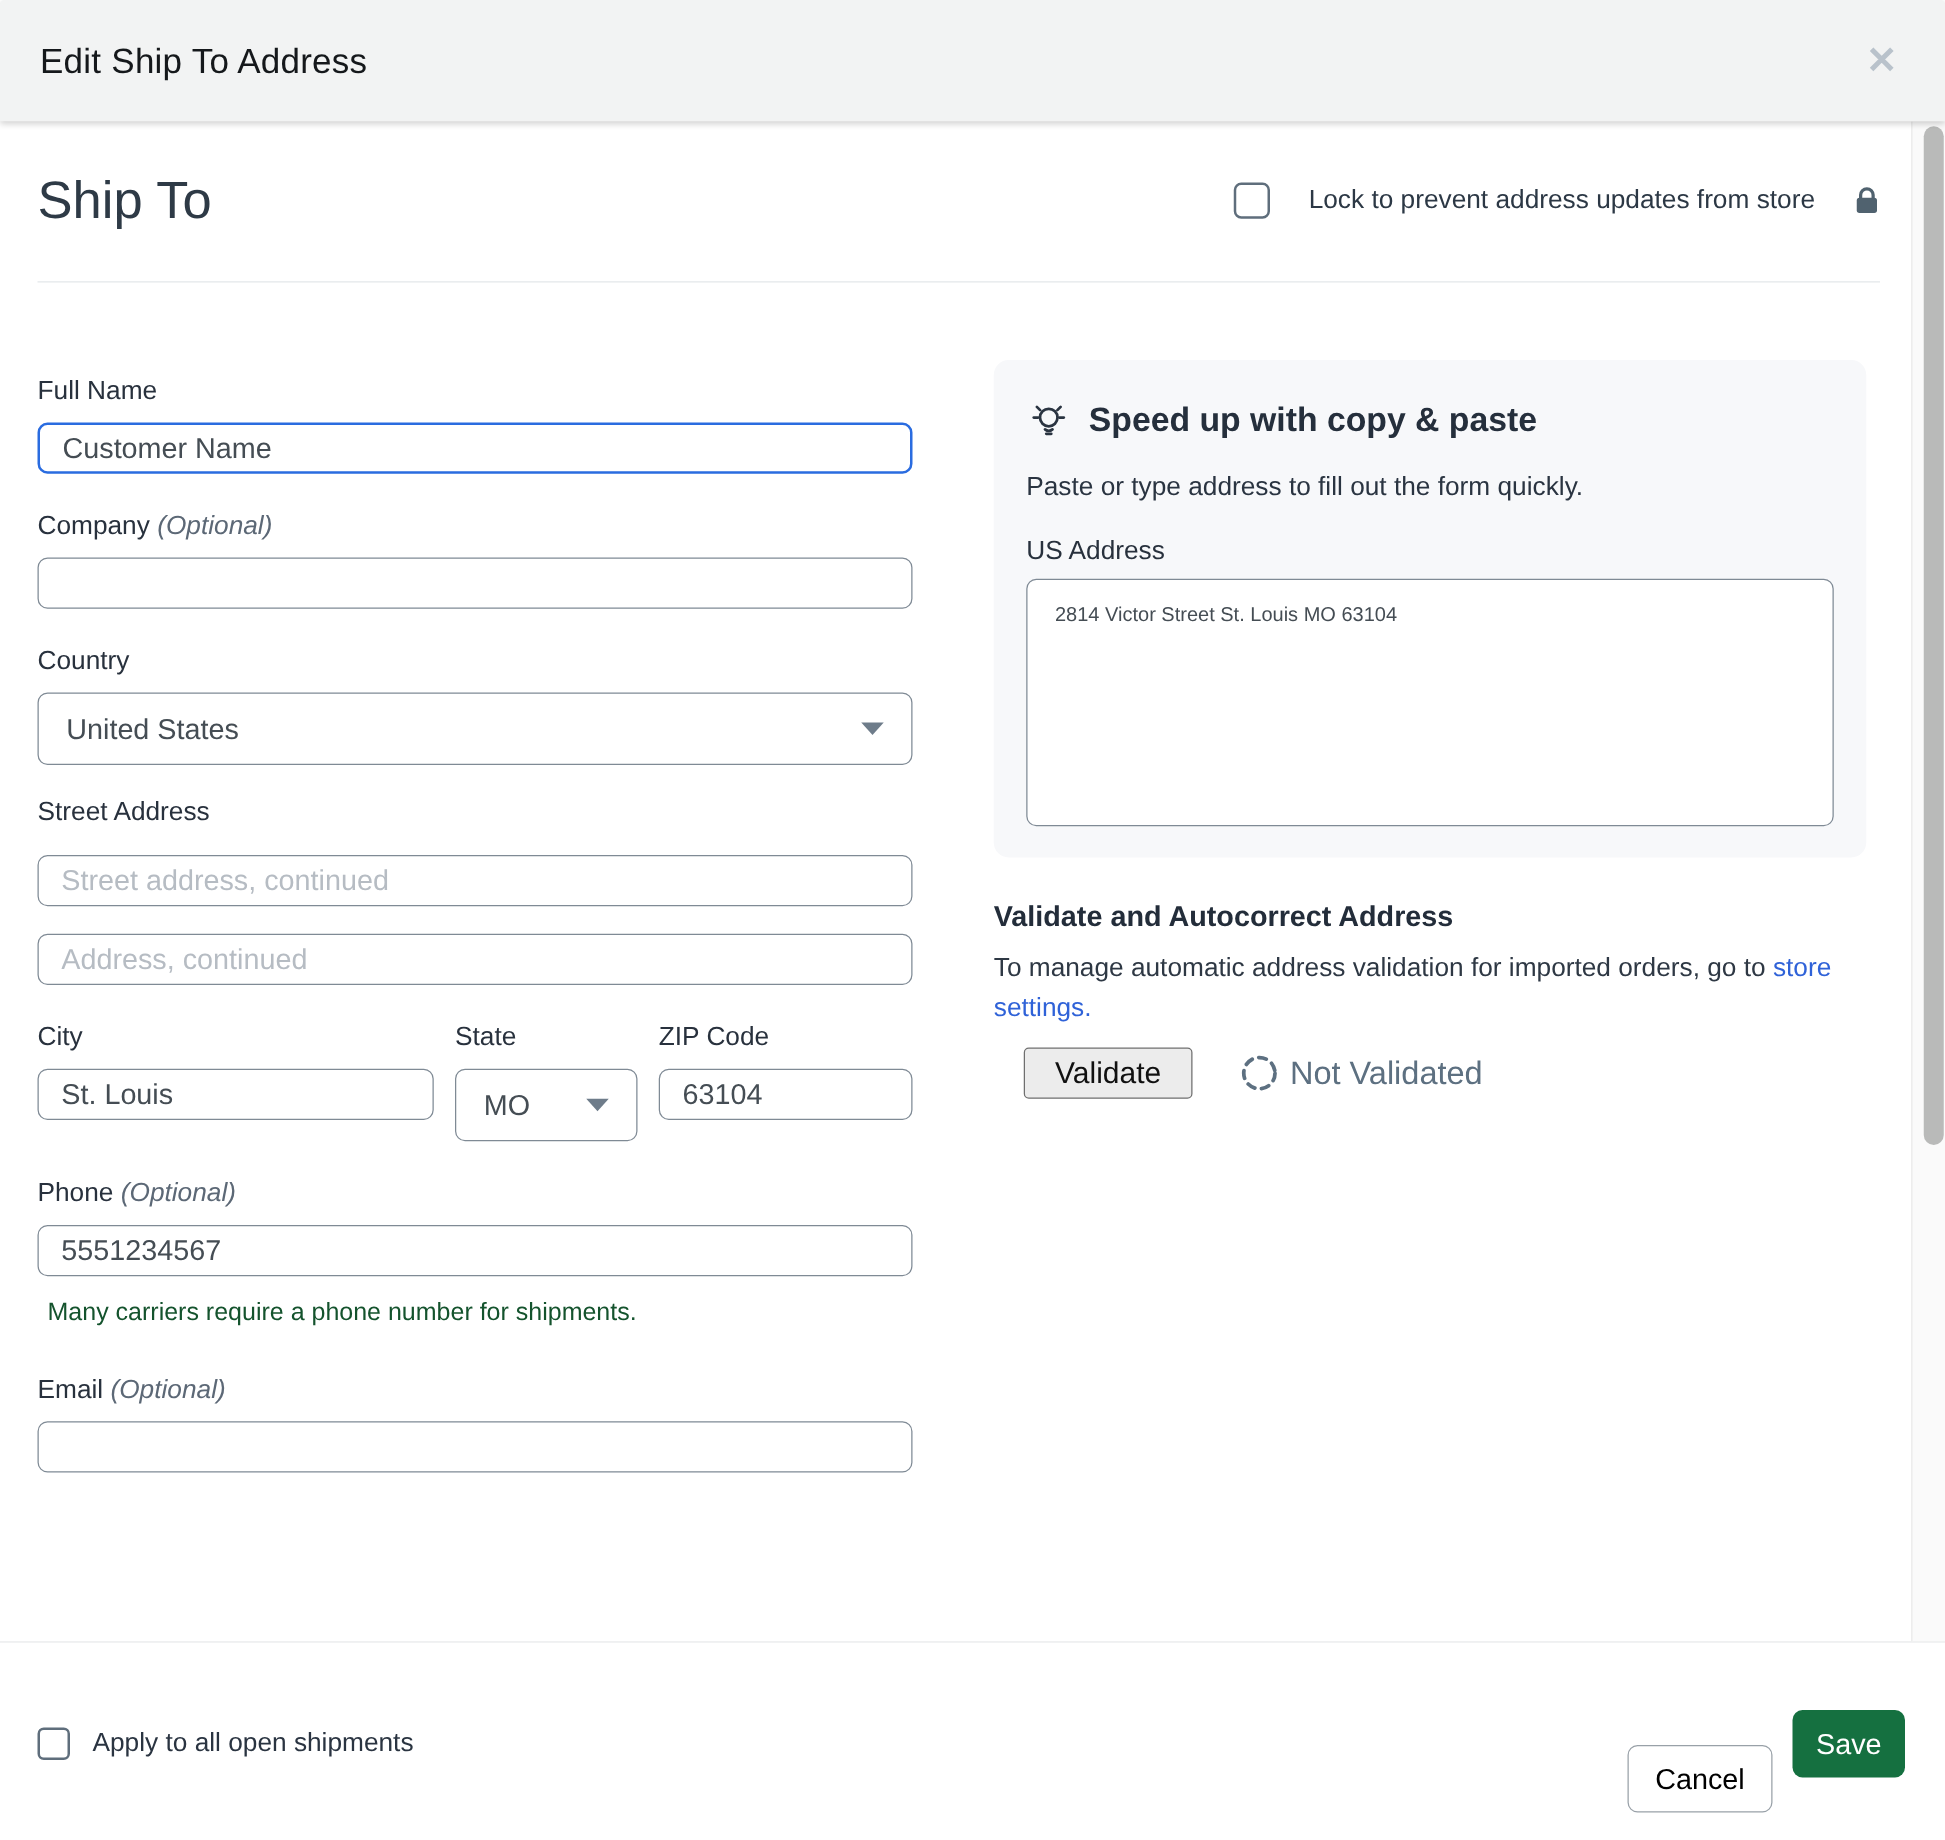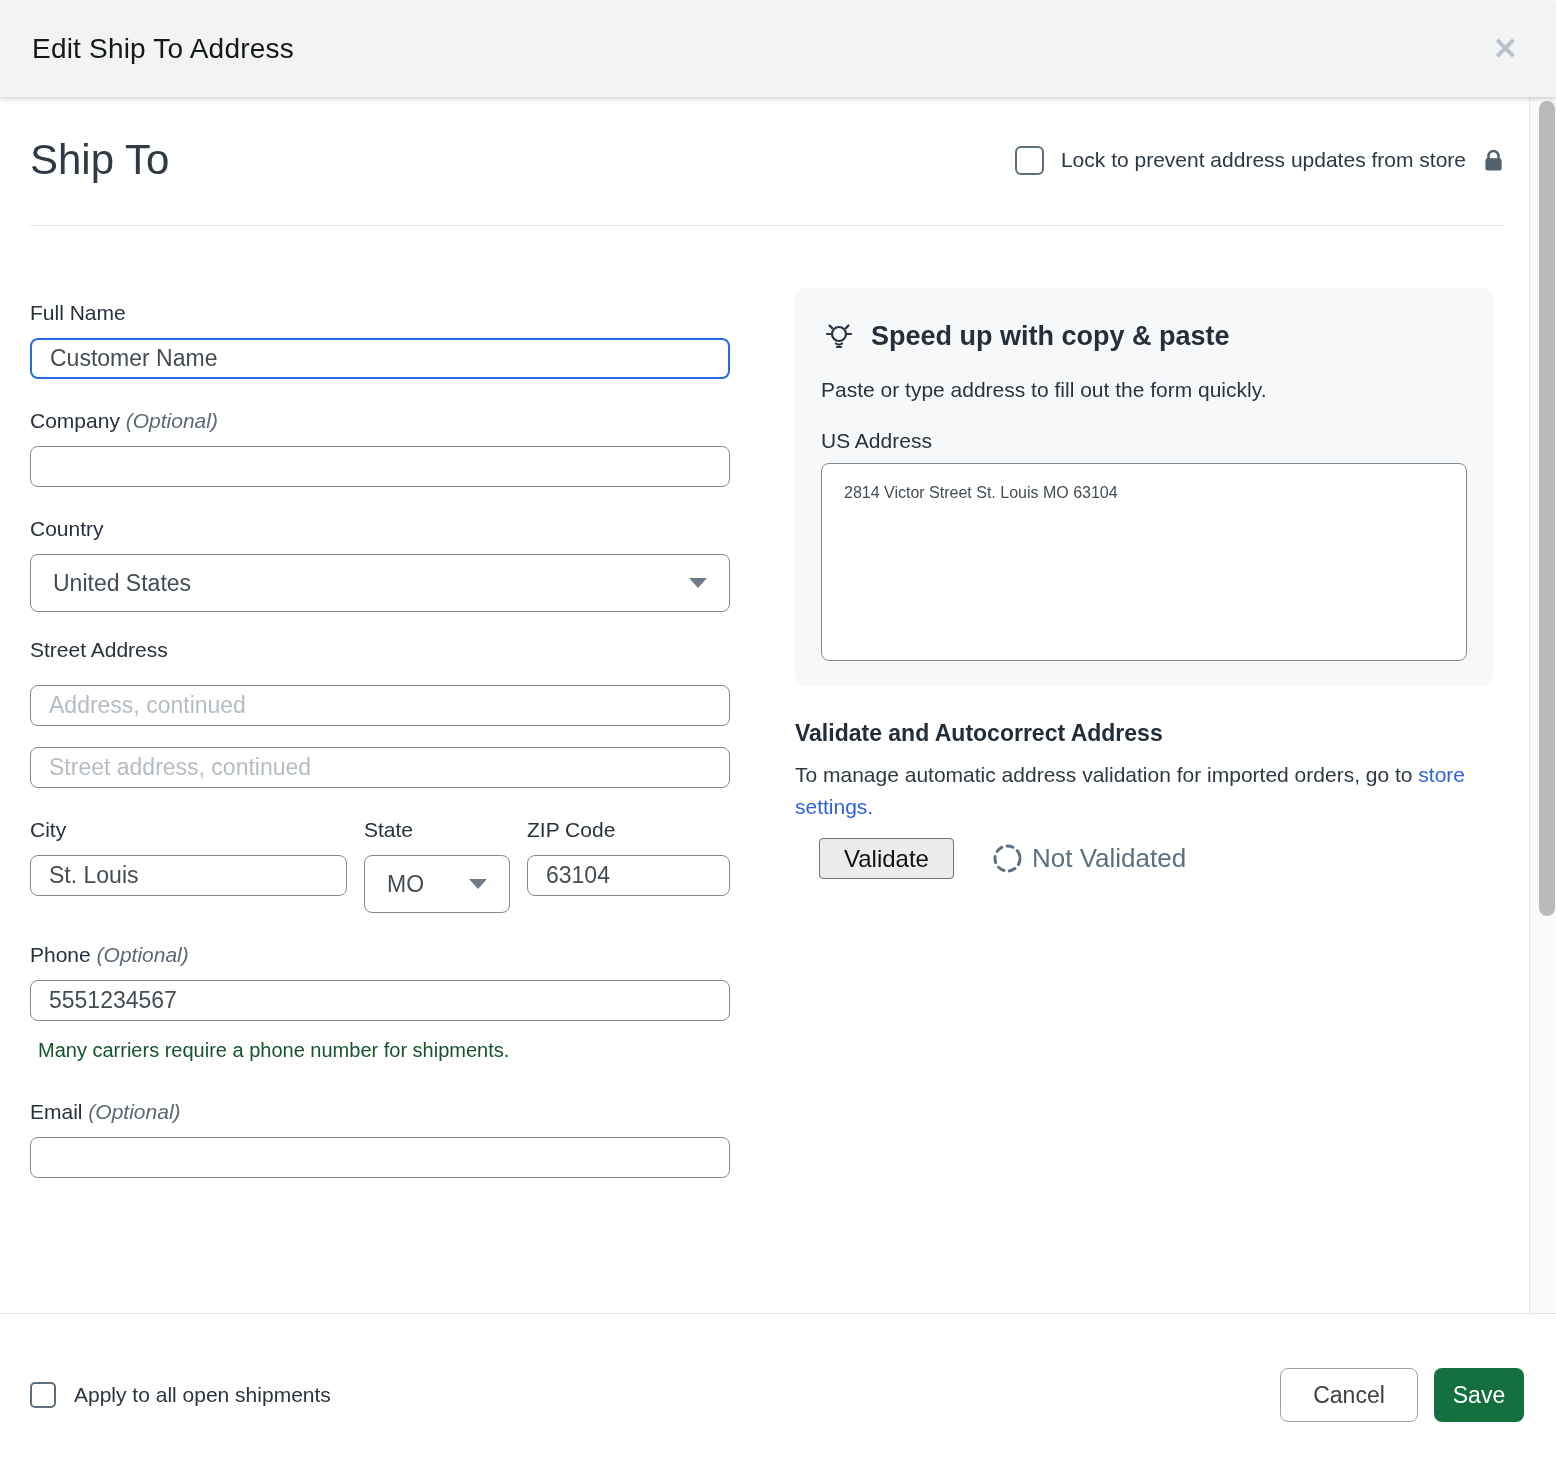--- a/index.html
+++ b/index.html
@@ -11,21 +11,21 @@
     justify-content:space-between;padding:0 34px 0 32px;box-shadow:0 2px 5px rgba(0,0,0,.18);
     position:relative;z-index:5;border-radius:4px 4px 0 0;}
   .modal-title{font-size:28px;font-weight:400;color:#15181b;margin:0;letter-spacing:.2px;}
   .close{font-size:30px;font-weight:700;color:#b9c2cb;cursor:pointer;line-height:1;padding:4px;}
 
   
   .modal-body{position:relative;height:1216px;flex:0 0 1216px;overflow:hidden;background:#fff;}
   .shipto-row{display:flex;justify-content:space-between;align-items:center;
     padding:38px 52px 0 30px;}
   .page-title{font-size:42px;font-weight:400;color:#2e3a46;margin:0;line-height:50px;}
-  .lock-row{display:flex;align-items:center;gap:17px;cursor:pointer;}
+  .lock-row{display:flex;align-items:center;gap:31px;cursor:pointer;}
   .lock-row .lbl{font-size:21px;color:#2c3845;}
   .checkbox{display:inline-block;background:#fff;border:2px solid #5f6e7c;border-radius:6px;}
   .checkbox.big{width:25px;height:25px;}
   .checkbox.small{width:22px;height:22px;border-radius:5px;}
   .divider{border:none;border-top:1px solid #e4e7ea;margin:40px 52px 0 30px;}
 
   .columns{display:flex;margin:62px 0 0 30px;}
   .left-col{width:700px;flex:0 0 700px;}
   .right-col{width:698px;flex:0 0 698px;margin-left:65px;}
 
@@ -78,21 +78,21 @@
 
   
   .modal-footer{height:159px;flex:0 0 159px;background:#fff;border-top:1px solid #e3e5e8;
     display:flex;justify-content:space-between;align-items:flex-start;padding:54px 32px 0 30px;
     box-sizing:border-box;}
   .apply-row{display:flex;align-items:center;gap:18px;height:54px;cursor:pointer;}
   .apply-row .lbl{font-size:21px;color:#2a3441;}
   .footer-buttons{display:flex;gap:16px;}
   .btn{font-family:"Liberation Sans",sans-serif;font-size:23px;height:54px;border-radius:8px;
     cursor:pointer;}
-  .btn-cancel{width:138px;background:#fff;border:1px solid #99a1a8;color:#404040;}
+  .btn-cancel{width:116px;background:#fff;border:1px solid #99a1a8;color:#000000;margin-top:28px;}
   .btn-save{width:90px;background:#157040;border:none;color:#fff;}
 </style>
 </head>
 <body>
 
 <div class="modal">
 
   <div class="modal-header">
     <h2 class="modal-title">Edit Ship To Address</h2>
     <span class="close">✕</span>
@@ -133,22 +133,22 @@
           <span>Country</span>
         </div>
         <div class="select">
           <span>United States</span>
           <span class="caret"></span>
         </div>
 
         <div class="field-label street">
           <span>Street Address</span>
         </div>
+        <input class="t-input mt21" type="text" placeholder="Street address, continued" style="">
         <input class="t-input mt22" type="text" placeholder="Address, continued" style="">
-        <input class="t-input mt21" type="text" placeholder="Street address, continued" style="">
 
         <div class="city-row">
           <div class="col-city field-label">
             <span>City</span>
           </div>
           <div class="col-state field-label">
             <span>State</span>
           </div>
           <div class="col-zip field-label">
             <span>ZIP Code</span>

